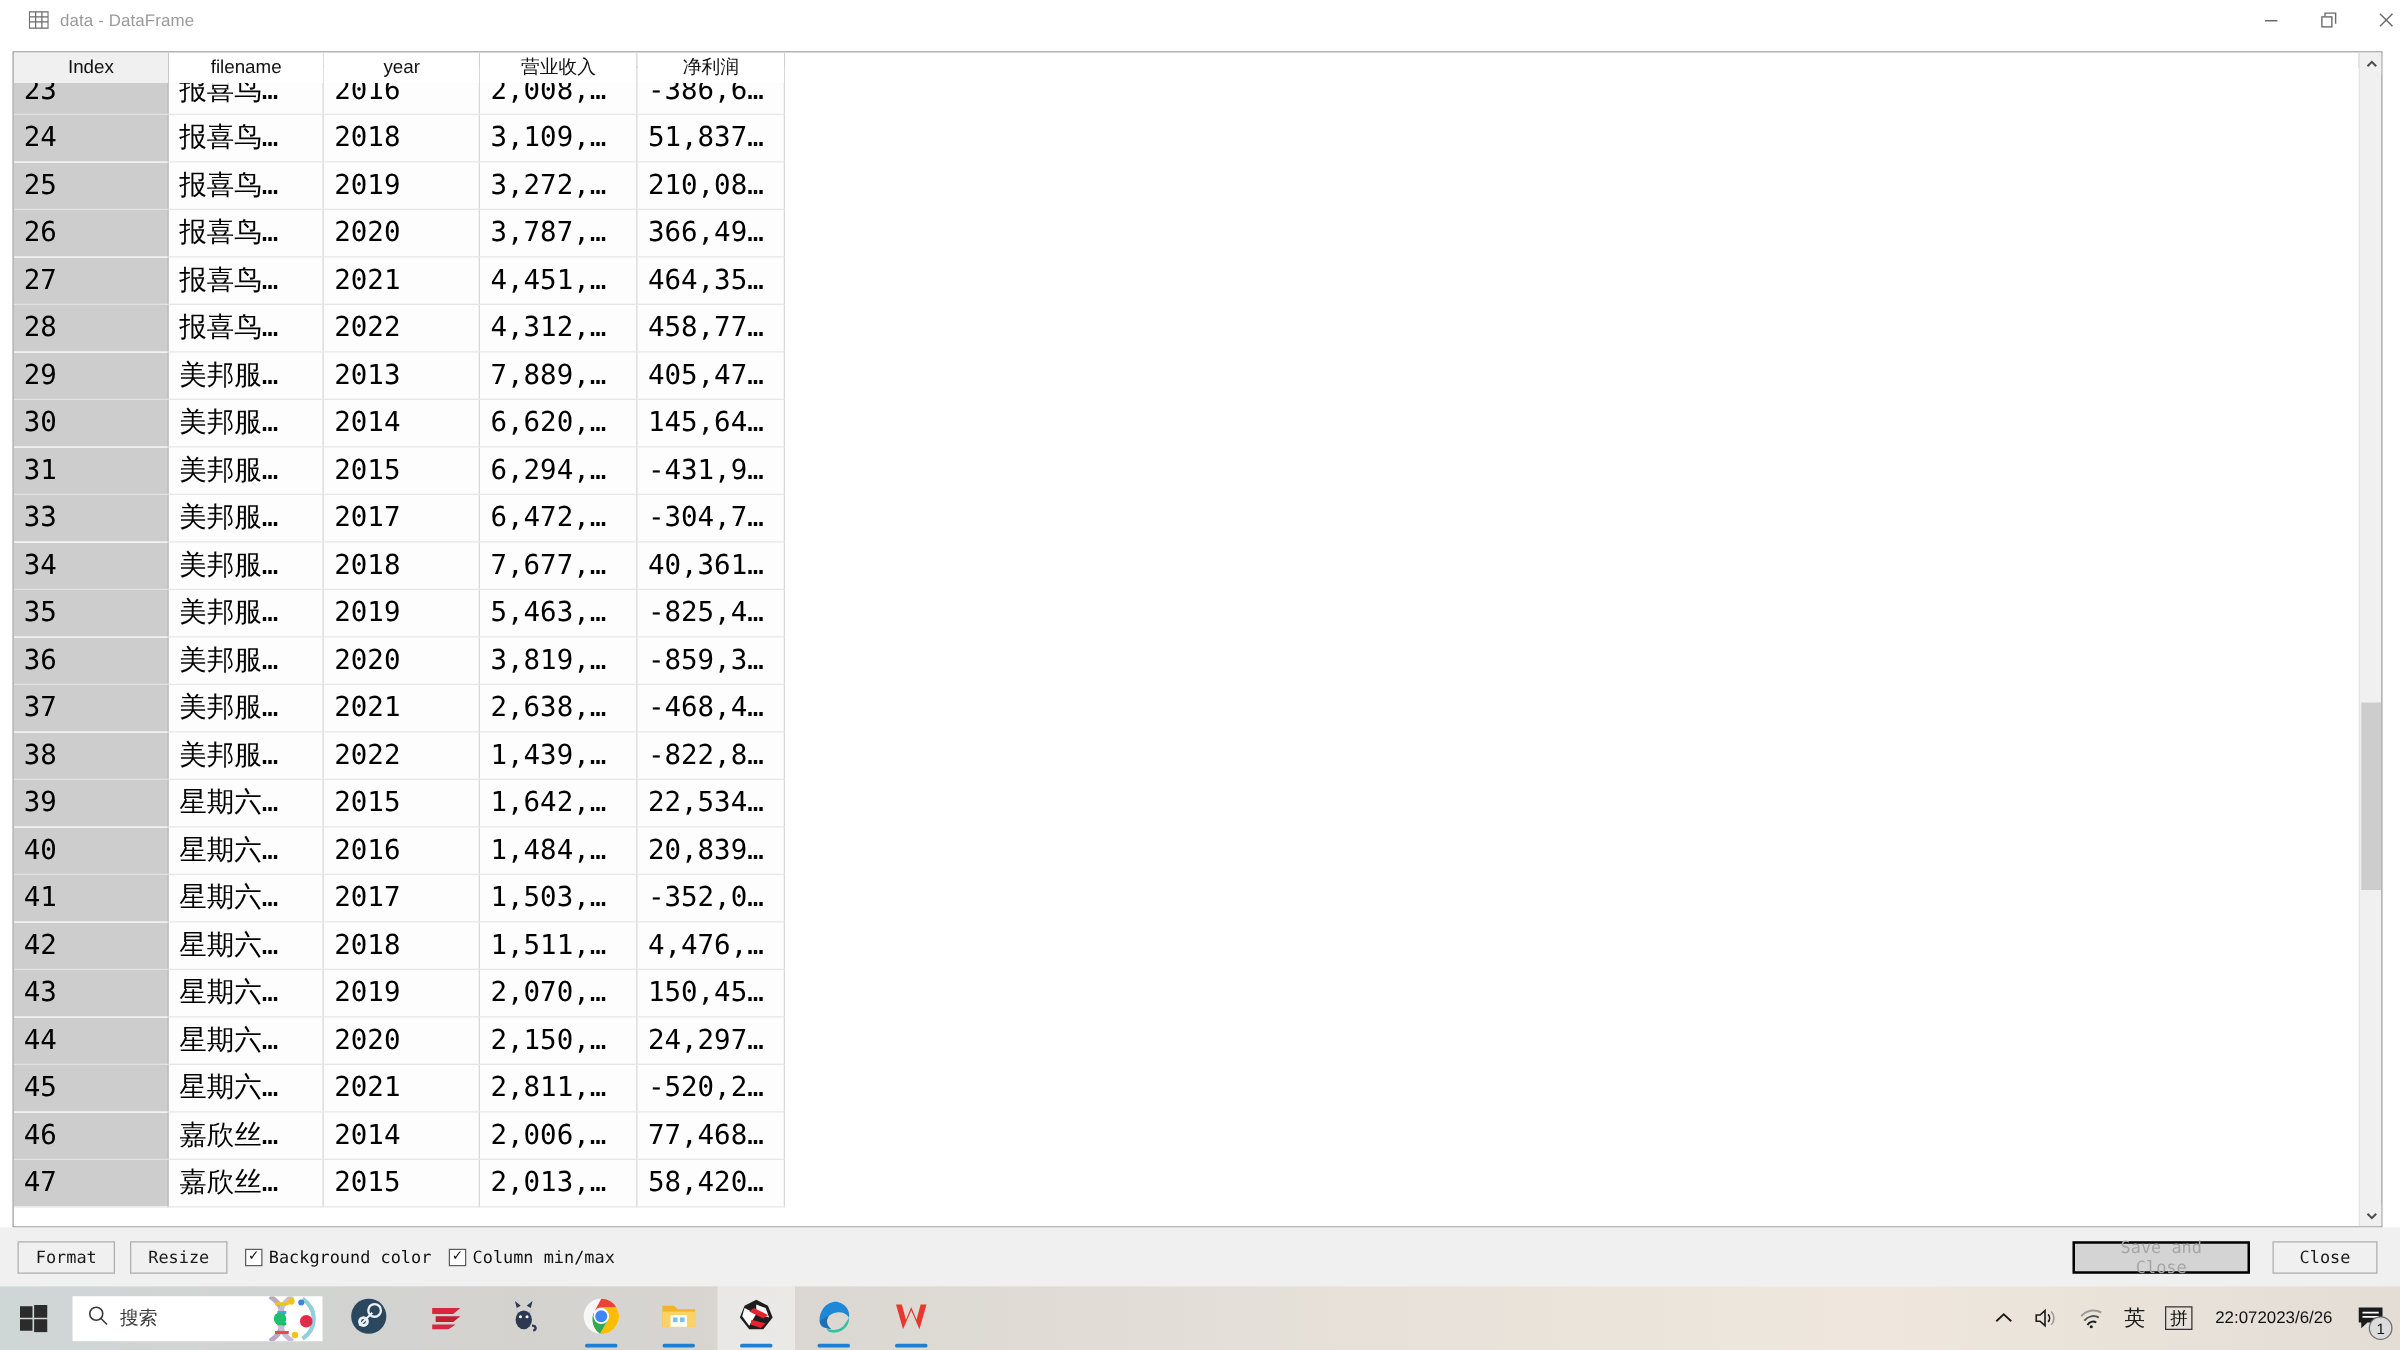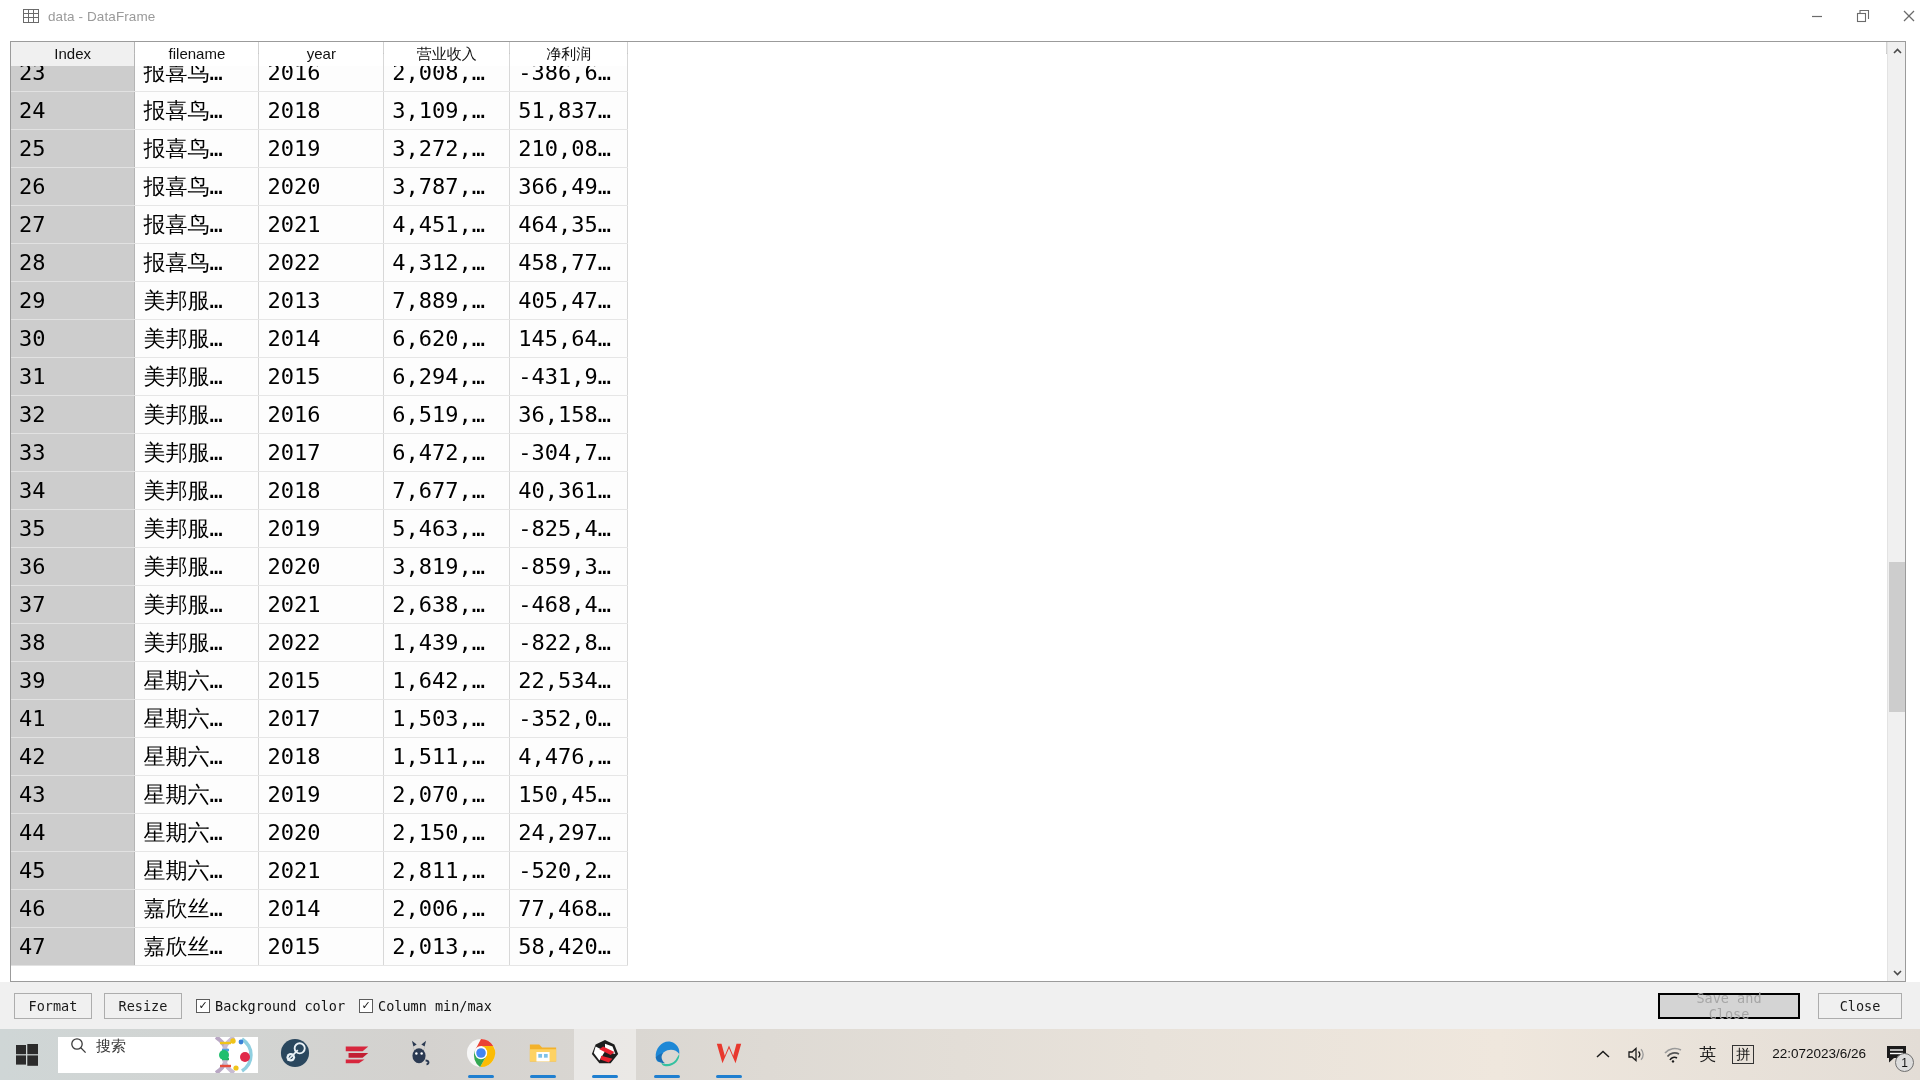--- a/index.html
+++ b/index.html
@@ -151,21 +151,21 @@
   }
 
   
   #taskbar {
     position:absolute; left:0; top:1029px; width:1920px; height:51px;
     background:linear-gradient(90deg,#cfd6d6 0%,#d4d2cf 22%,#dedad4 40%,#e8e2da 60%,#efe7dd 78%,#e3ddd6 100%);
     display:flex; align-items:center;
   }
   #startbtn { width:54px; display:flex; align-items:center; justify-content:center; }
   #searchbox {
-    width:200px; height:36px; background:#ffffff; display:flex; 
+    width:200px; height:36px; background:#ffffff; display:flex; align-items:center;
     margin-left:4px; position:relative; overflow:hidden;
   }
   #searchbox .mag { margin-left:12px; color:#333; }
   #searchtext { font-size:15px; color:#3a3a3a; margin-left:9px; font-family:"Liberation Sans",sans-serif;}
   #dnaimg { position:absolute; right:0; top:0; width:58px; height:36px; }
 
   .tbicon {
     width:62px; height:51px; display:flex; align-items:flex-start; justify-content:center;
     position:relative; padding-top:9px;
   }
@@ -318,28 +318,20 @@
               </tr>
               <tr>
                 <td class="cidx">31</td>
                 <td class="cbody">美邦服…</td>
                 <td class="cbody">2015</td>
                 <td class="cbody num">6,294,…</td>
                 <td class="cbody num">-431,9…</td>
                 <td class="cblank"></td>
               </tr>
               <tr>
-                <td class="cidx">32</td>
-                <td class="cbody">美邦服…</td>
-                <td class="cbody">2016</td>
-                <td class="cbody num">6,519,…</td>
-                <td class="cbody num">36,158…</td>
-                <td class="cblank"></td>
-              </tr>
-              <tr>
                 <td class="cidx">33</td>
                 <td class="cbody">美邦服…</td>
                 <td class="cbody">2017</td>
                 <td class="cbody num">6,472,…</td>
                 <td class="cbody num">-304,7…</td>
                 <td class="cblank"></td>
               </tr>
               <tr>
                 <td class="cidx">34</td>
                 <td class="cbody">美邦服…</td>
@@ -379,20 +371,28 @@
                 <td class="cbody num">1,439,…</td>
                 <td class="cbody num">-822,8…</td>
                 <td class="cblank"></td>
               </tr>
               <tr>
                 <td class="cidx">39</td>
                 <td class="cbody">星期六…</td>
                 <td class="cbody">2015</td>
                 <td class="cbody num">1,642,…</td>
                 <td class="cbody num">22,534…</td>
+                <td class="cblank"></td>
+              </tr>
+              <tr>
+                <td class="cidx">40</td>
+                <td class="cbody">星期六…</td>
+                <td class="cbody">2016</td>
+                <td class="cbody num">1,484,…</td>
+                <td class="cbody num">20,839…</td>
                 <td class="cblank"></td>
               </tr>
               <tr>
                 <td class="cidx">41</td>
                 <td class="cbody">星期六…</td>
                 <td class="cbody">2017</td>
                 <td class="cbody num">1,503,…</td>
                 <td class="cbody num">-352,0…</td>
                 <td class="cblank"></td>
               </tr>

